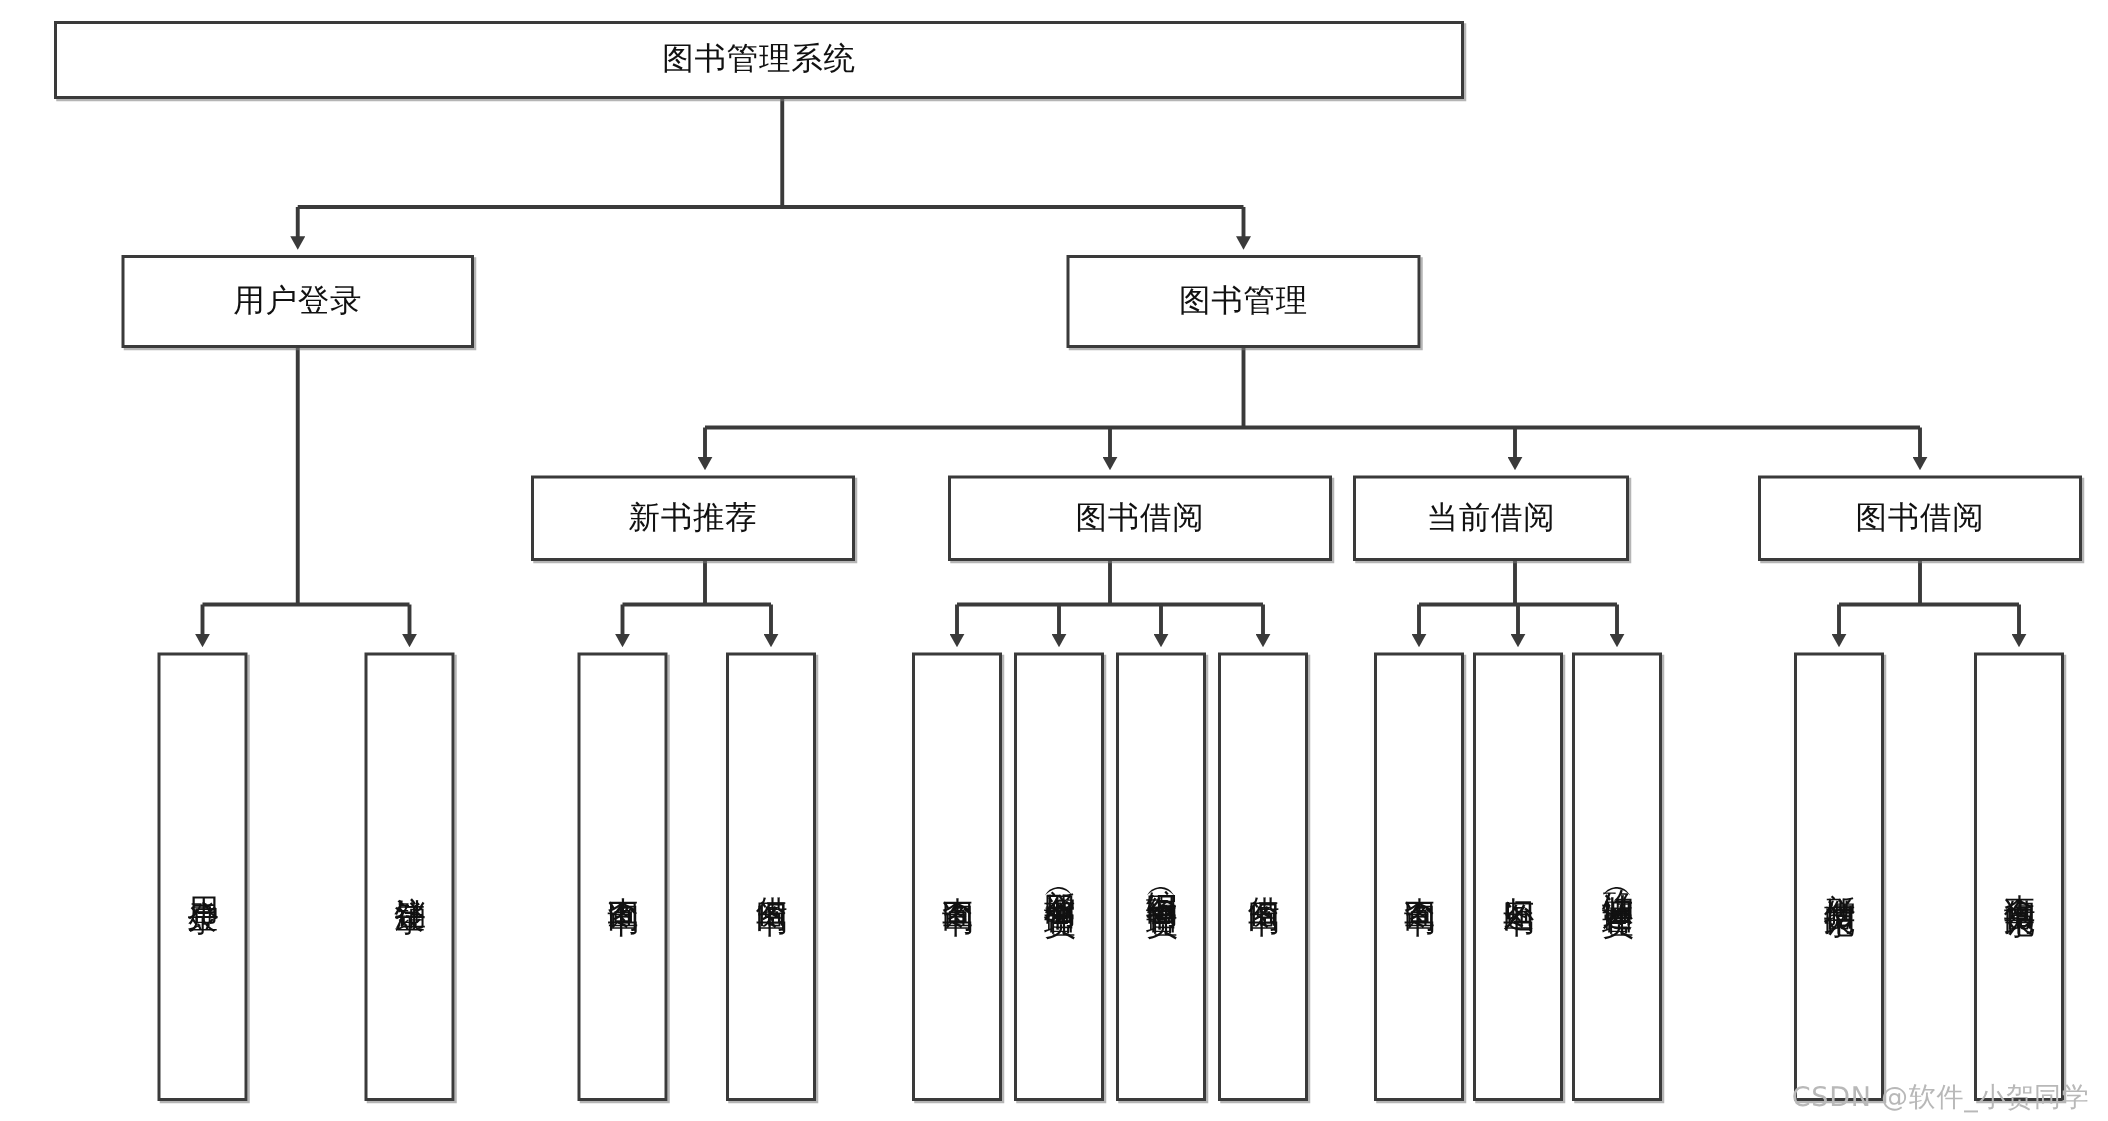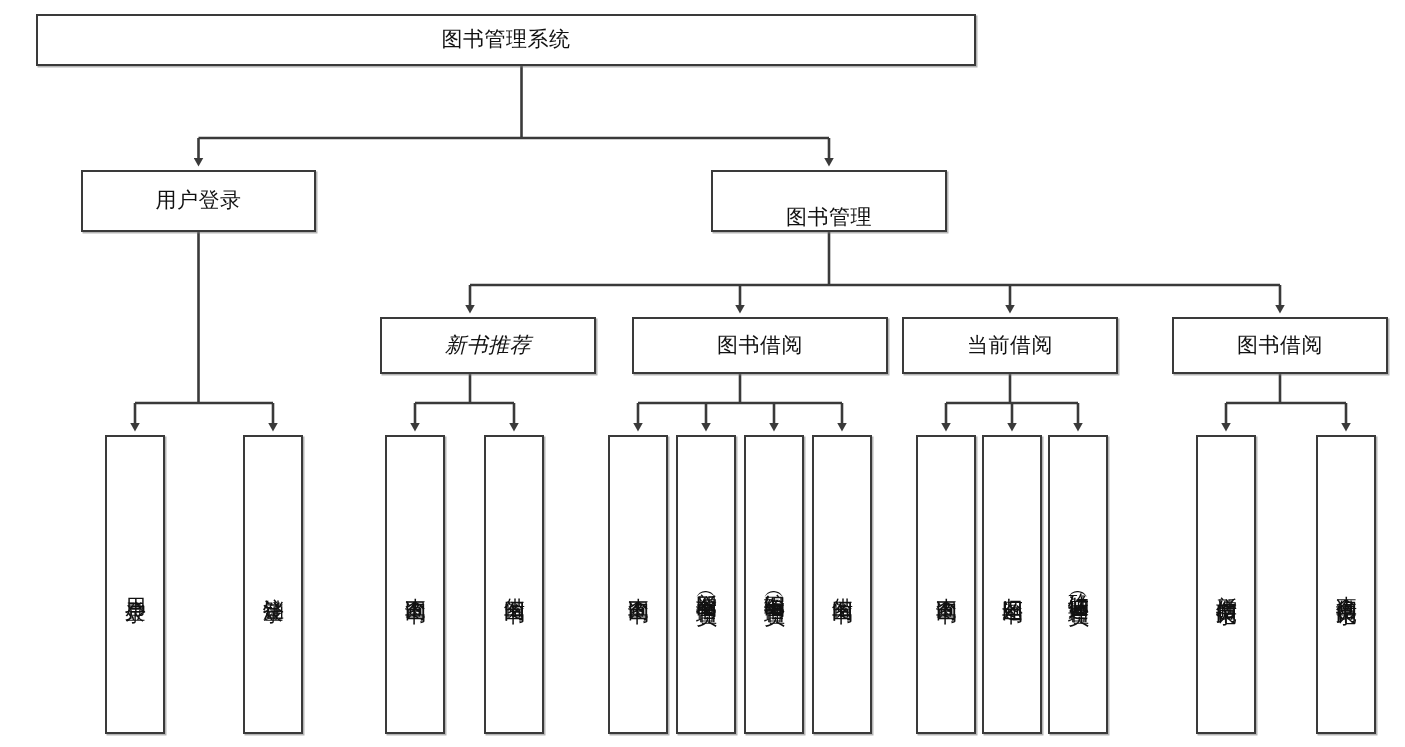--- a/index.html
+++ b/index.html
@@ -115,30 +115,30 @@
       </g>
   </svg>
 
   <div id="nodes-layer">
       <div class="node" style="left: 20px; top: 14px; width: 940px; height: 52px; margin-left: 16px;">
         <span class="lbl">图书管理系统</span>
       </div>
       <div class="node" style="left: 81px; top: 170px; width: 235px; height: 62px;">
         <span class="lbl">用户登录</span>
       </div>
-      <div class="node" style="left: 711px; top: 170px; width: 236px; height: 62px; align-items: flex-end;">
+      <div class="node" style="left: 711px; top: 170px; width: 236px; height: 62px;">
         <span class="lbl">图书管理</span>
       </div>
-      <div class="node" style="left: 380px; top: 317px; width: 216px; height: 57px; font-style: italic;">
+      <div class="node" style="left: 354px; top: 317px; width: 216px; height: 57px;">
         <span class="lbl">新书推荐</span>
       </div>
       <div class="node" style="left: 632px; top: 317px; width: 256px; height: 57px;">
         <span class="lbl">图书借阅</span>
       </div>
-      <div class="node" style="left: 902px; top: 317px; width: 216px; height: 57px;">
+      <div class="node" style="left: 902px; top: 317px; width: 184px; height: 57px;">
         <span class="lbl">当前借阅</span>
       </div>
       <div class="node" style="left: 1172px; top: 317px; width: 216px; height: 57px;">
         <span class="lbl">图书借阅</span>
       </div>
       <div class="node vertical" style="left: 105px; top: 435px; width: 60px; height: 299px;">
         <span class="lbl">用户登录</span>
       </div>
       <div class="node vertical" style="left: 243px; top: 435px; width: 60px; height: 299px;">
         <span class="lbl">注销登录</span>
@@ -171,13 +171,14 @@
         <span class="lbl">确认归还（管理员）</span>
       </div>
       <div class="node vertical" style="left: 1196px; top: 435px; width: 60px; height: 299px;">
         <span class="lbl">新增借阅记录</span>
       </div>
       <div class="node vertical" style="left: 1316px; top: 435px; width: 60px; height: 299px;">
         <span class="lbl">查询借阅记录</span>
       </div>
     </div>
 
+  <div id="watermark">CSDN @软件_小贺同学</div>
 </div>
 
 </body></html>

